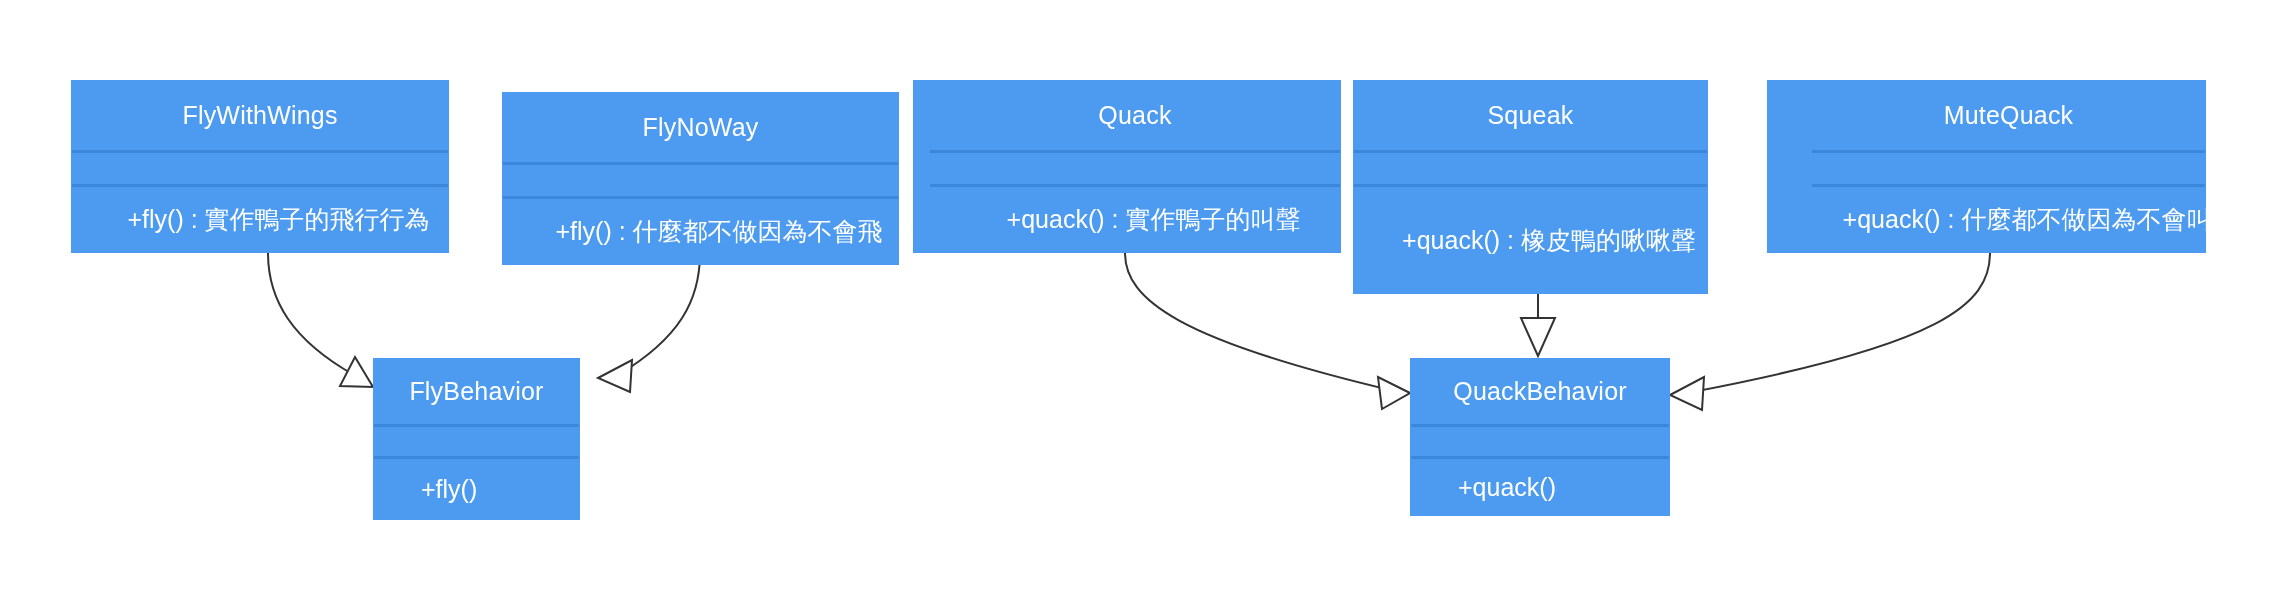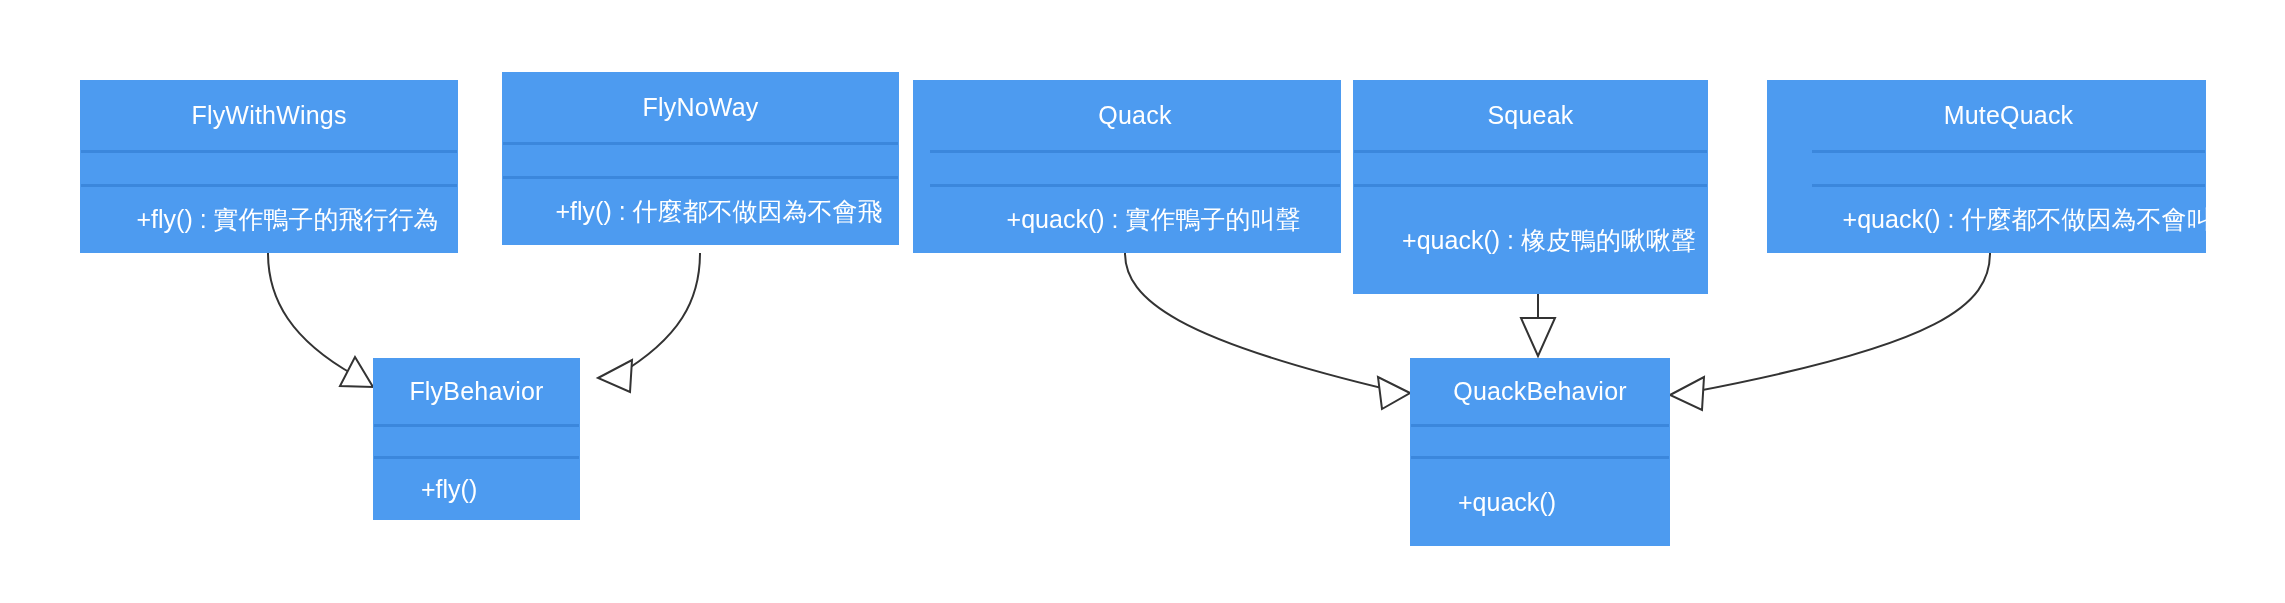--- a/index.html
+++ b/index.html
@@ -55,41 +55,41 @@
     display: flex;
     align-items: center;
     justify-content: center;
     font-size: 25px;
     box-sizing: border-box;
     padding: 0 10px;
     white-space: nowrap;
     margin-left: 37px;
   }
   
-  #cls-flywithwings { left: 80px;  top: 80px;  width: 378px; height: 173px; }
-  #cls-flynoway     { left: 502px; top: 72px;  width: 397px; height: 173px; }
+  #cls-flywithwings { left: 71px;  top: 80px;  width: 378px; height: 173px; }
+  #cls-flynoway     { left: 502px; top: 92px;  width: 397px; height: 173px; }
   #cls-quack        { left: 913px; top: 80px;  width: 428px; height: 173px; padding-left: 16px; }
   #cls-squeak       { left: 1353px;top: 80px;  width: 355px; height: 214px; }
   #cls-mutequack    { left: 1767px;top: 80px;  width: 439px; height: 173px; padding-left: 44px; }
 
   #cls-flywithwings .uml-name,
   #cls-flynoway .uml-name,
   #cls-quack .uml-name,
   #cls-squeak .uml-name,
   #cls-mutequack .uml-name { height: 72px; }
 
   #cls-flywithwings .uml-attrs,
   #cls-flynoway .uml-attrs,
   #cls-quack .uml-attrs,
   #cls-squeak .uml-attrs,
   #cls-mutequack .uml-attrs { height: 34px; }
 
   
   #cls-flybehavior   { left: 373px;  top: 358px; width: 207px; height: 162px; }
-  #cls-quackbehavior { left: 1410px; top: 358px; width: 260px; height: 188px; }
+  #cls-quackbehavior { left: 1410px; top: 358px; width: 260px; height: 158px; }
 
   #cls-flybehavior .uml-name,
   #cls-quackbehavior .uml-name { height: 68px; }
   #cls-flybehavior .uml-attrs,
   #cls-quackbehavior .uml-attrs { height: 32px; }
 
   #cls-flybehavior .uml-ops,
   #cls-quackbehavior .uml-ops { justify-content: flex-start; }
 
   .edge-path {

